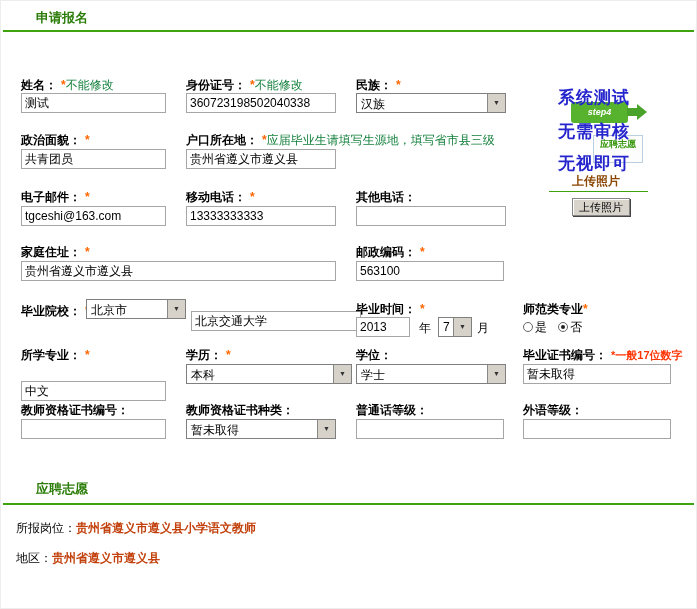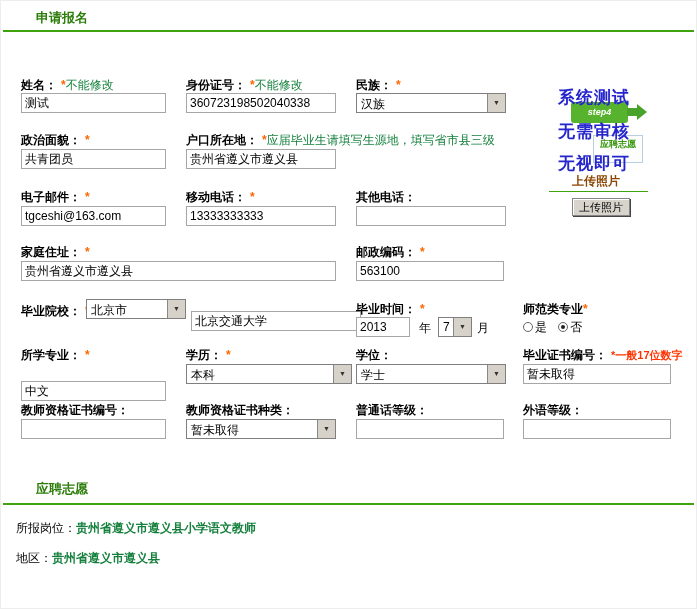--- a/index.html
+++ b/index.html
@@ -19,21 +19,21 @@
   .selval { position:absolute; left:4px; top:2px; white-space:nowrap; }
   .selbtn { position:absolute; right:0; top:0; bottom:0; width:17px; background:#d6d2ca;
             border-left:1px solid #888; font-size:7px; text-align:center; line-height:18px; color:#333; }
   .radio-group { position:absolute; white-space:nowrap; }
   .radio { margin-right:8px; cursor:default; }
   .rdot { display:inline-block; width:10px; height:10px; border:1px solid #666; border-radius:50%;
           background:#fff; vertical-align:-1px; margin-right:2px; position:relative; box-sizing:border-box; }
   .rdot.on::after { content:""; position:absolute; left:2px; top:2px; width:4px; height:4px;
                     border-radius:50%; background:#222; }
   .flow { position:absolute; white-space:nowrap; }
-  .redval { color:#15803d; font-weight:bold; }
+  .redval { color:#c2410c; font-weight:bold; }
   .caption { position:absolute; left:0; width:100%; top:585px; text-align:center; font-size:14px; }
   
   .step-badge { position:absolute; left:570px; top:101px; width:57px; height:21px; background:#57b32e;
                 border-radius:3px; color:#fff; font-style:italic; font-weight:bold; font-size:9px;
                 text-align:center; line-height:21px; z-index:1; }
   .arrow-stem { position:absolute; left:626px; top:107px; width:10px; height:8px; background:#49a32a; z-index:1; }
   .arrow-head { position:absolute; left:636px; top:103px; width:0; height:0; z-index:1;
                 border-top:8px solid transparent; border-bottom:8px solid transparent; border-left:10px solid #49a32a; }
   .page-box { position:absolute; left:592px; top:134px; width:48px; height:26px; background:#fdfdfd;
               border:1px solid #b9cfe4; z-index:1; text-align:center; }

